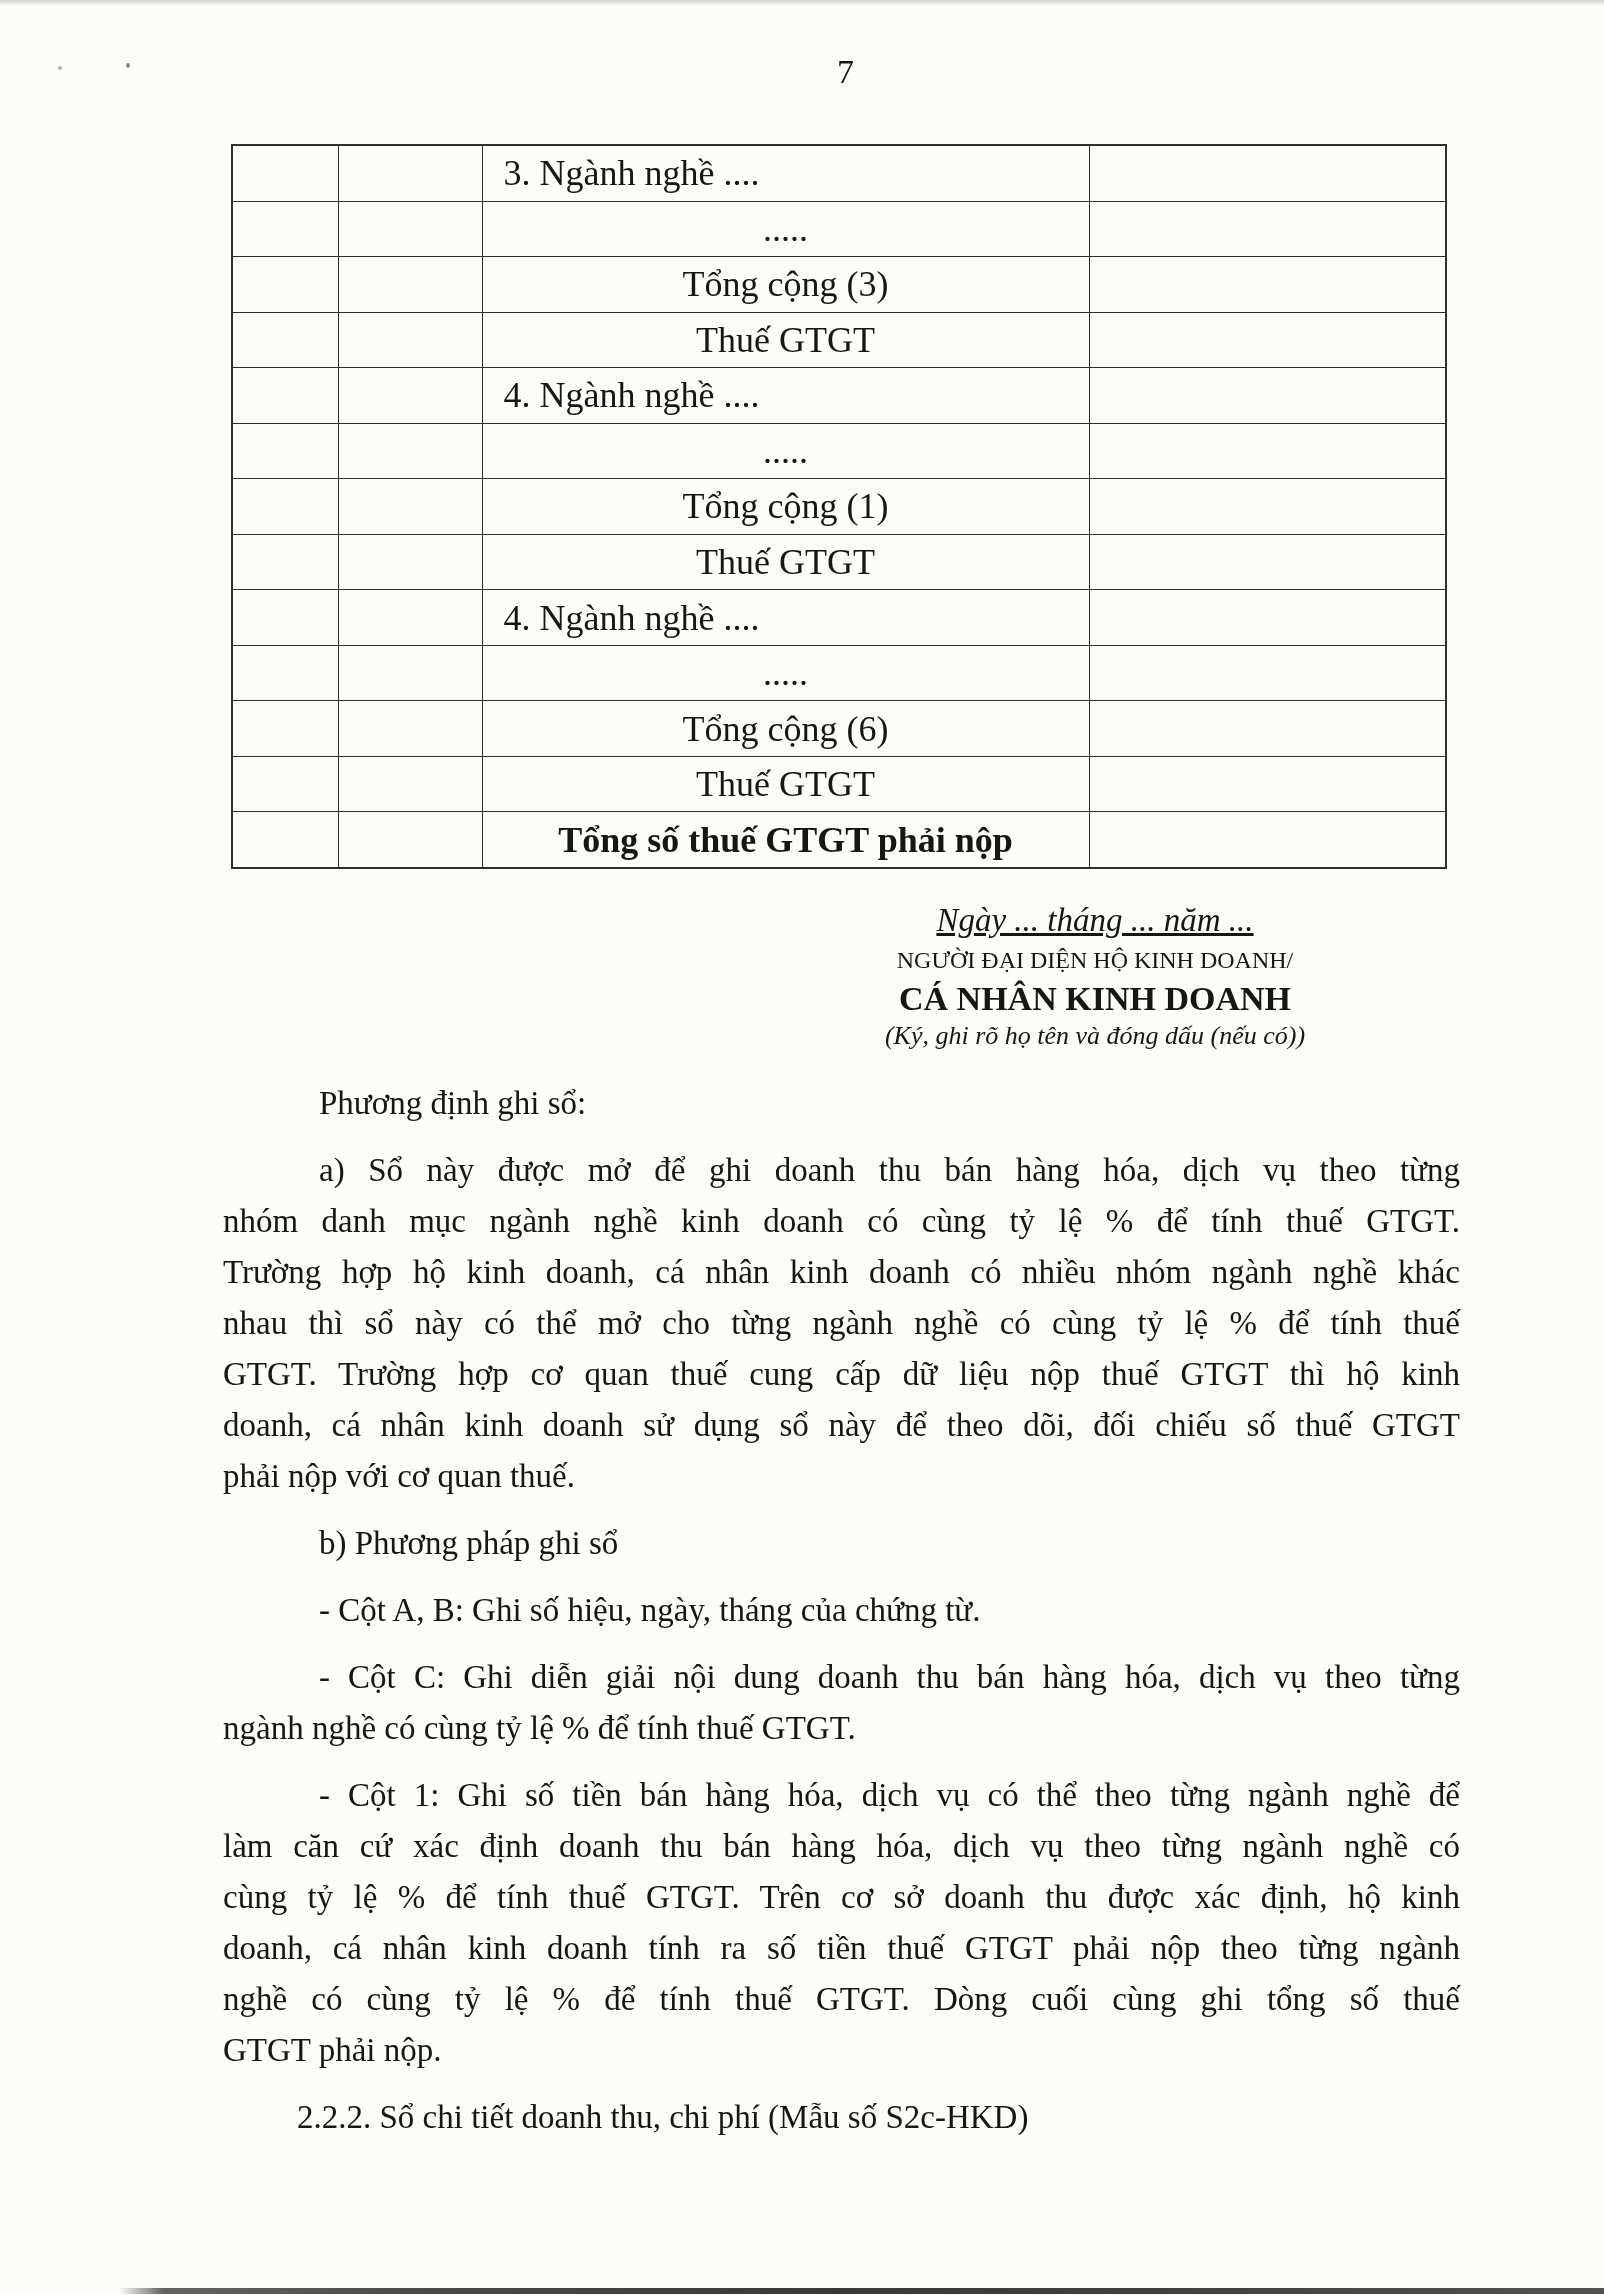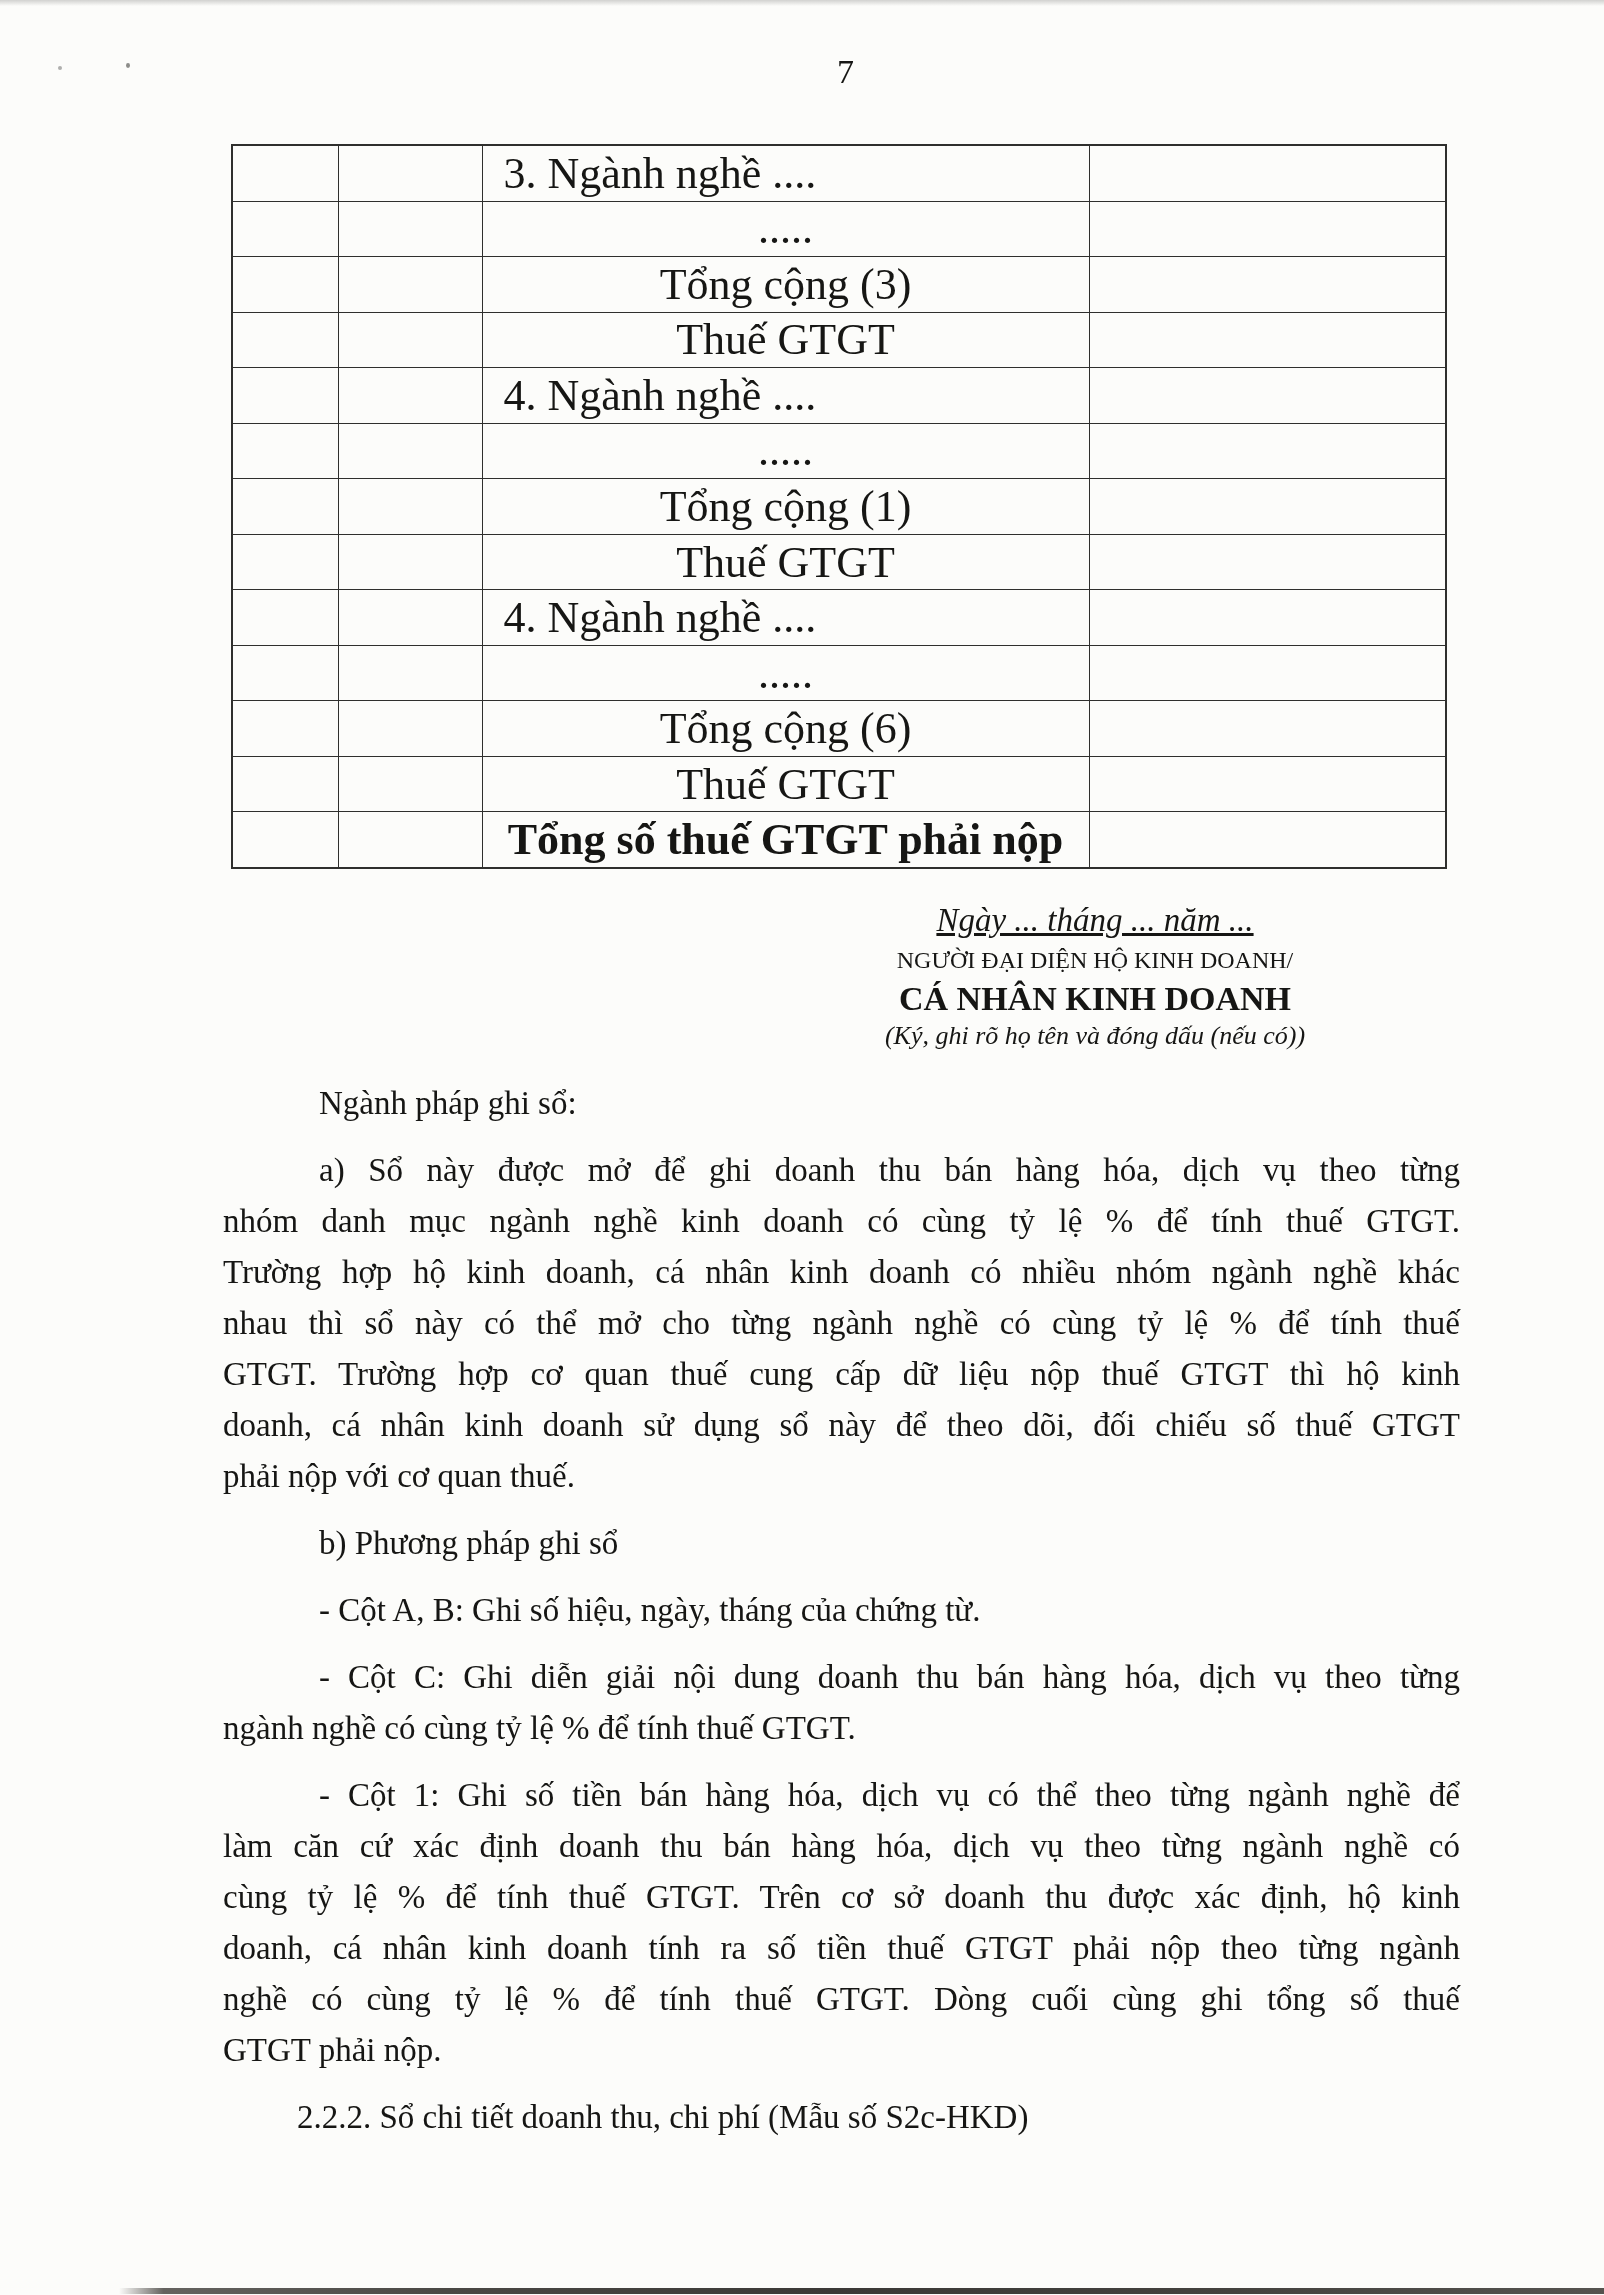--- a/index.html
+++ b/index.html
@@ -34,21 +34,21 @@
   }
 
   
   table.sheet {
     position:absolute; left:231px; top:144px;
     width:1214px; height:725px;
     border-collapse:collapse; table-layout:fixed;
   }
   table.sheet td {
     border:1.6px solid #2f2f2d;
-    font-size:44px;
+    font-size:36px;
     vertical-align:middle;
     padding:0;
     overflow:hidden;
   }
   table.sheet { border:2.4px solid #2f2f2d; }
   td.cc { text-align:center; }
   tr.r-left td.cc { text-align:left; padding-left:21px; }
   tr.r-total td.cc { font-weight:bold; }
 
   
@@ -173,21 +173,21 @@
   </table>
 
   <div class="sig">
     <div class="sig-date">Ngày ... tháng ... năm ...</div>
     <div class="sig-t1">NGƯỜI ĐẠI DIỆN HỘ KINH DOANH/</div>
     <div class="sig-t2">CÁ NHÂN KINH DOANH</div>
     <div class="sig-note">(Ký, ghi rõ họ tên và đóng dấu (nếu có))</div>
   </div>
 
   <div class="bodytext">
-    <div class="line indent">Ngành pháp ghi sổ:</div>
+    <div class="line indent">Phương định ghi sổ:</div>
 
     <div class="para">
       <div class="line jfy indent">a) Sổ này được mở để ghi doanh thu bán hàng hóa, dịch vụ theo từng</div>
       <div class="line jfy">nhóm danh mục ngành nghề kinh doanh có cùng tỷ lệ % để tính thuế GTGT.</div>
       <div class="line jfy">Trường hợp hộ kinh doanh, cá nhân kinh doanh có nhiều nhóm ngành nghề khác</div>
       <div class="line jfy">nhau thì sổ này có thể mở cho từng ngành nghề có cùng tỷ lệ % để tính thuế</div>
       <div class="line jfy">GTGT. Trường hợp cơ quan thuế cung cấp dữ liệu nộp thuế GTGT thì hộ kinh</div>
       <div class="line jfy">doanh, cá nhân kinh doanh sử dụng sổ này để theo dõi, đối chiếu số thuế GTGT</div>
       <div class="line">phải nộp với cơ quan thuế.</div>
     </div>

